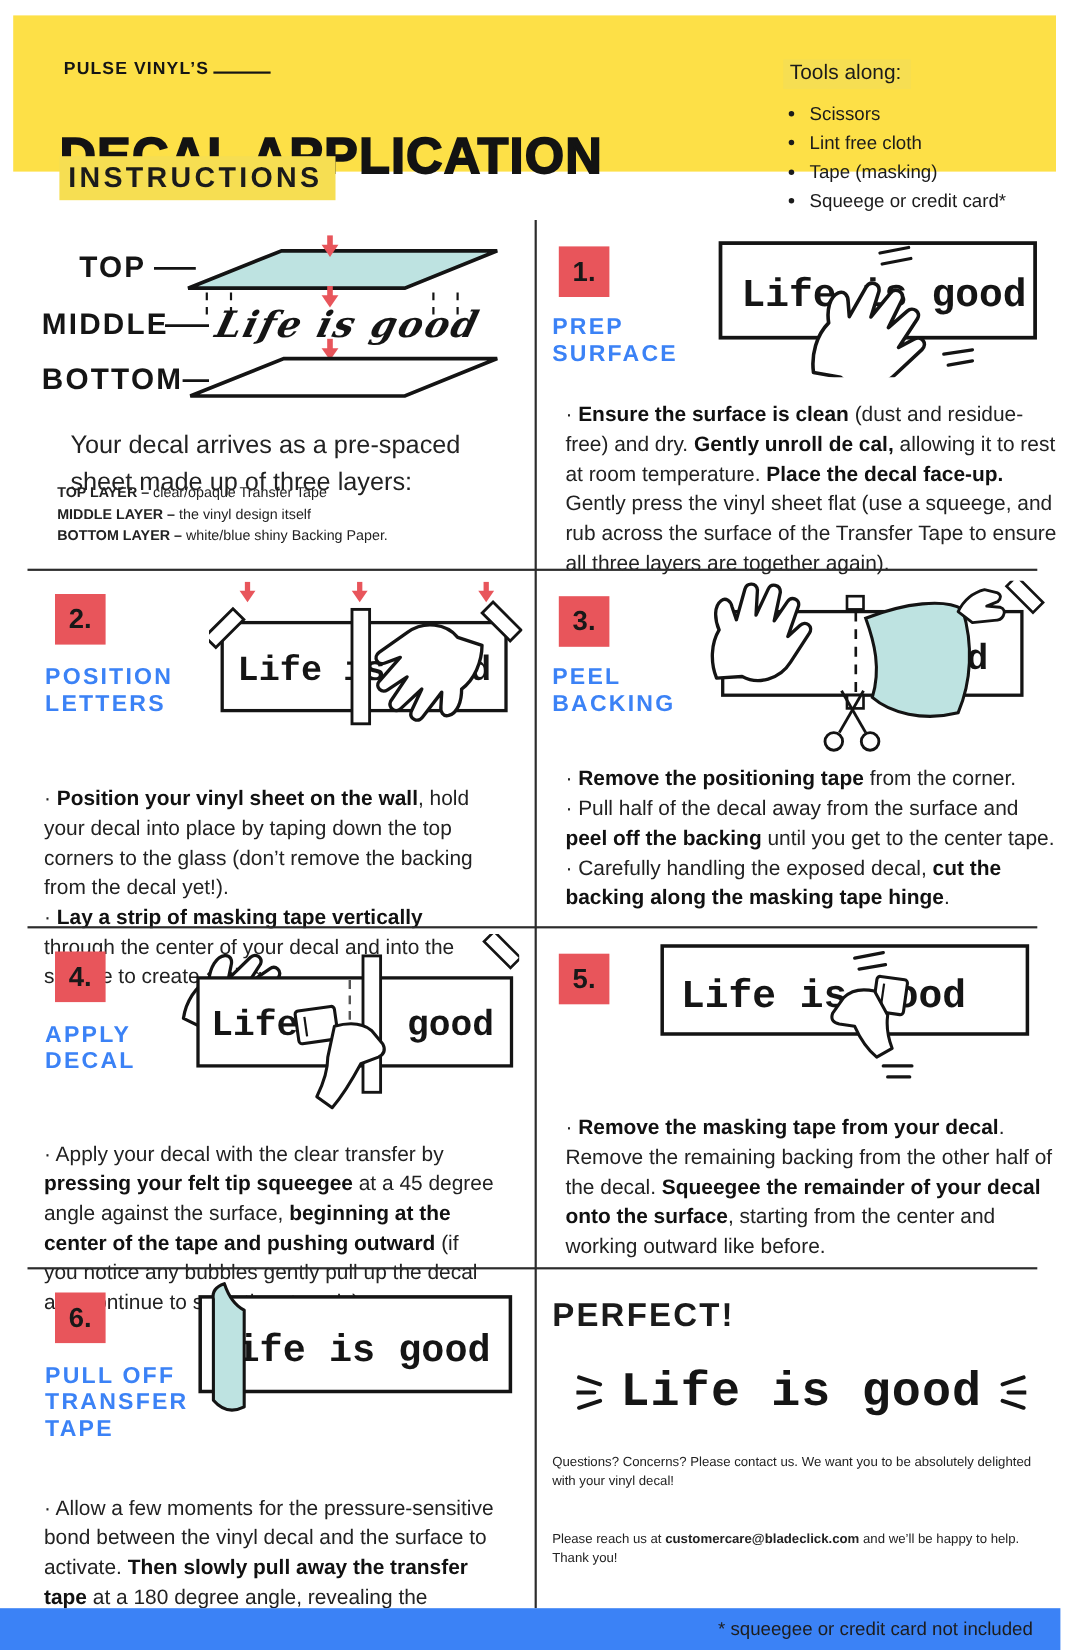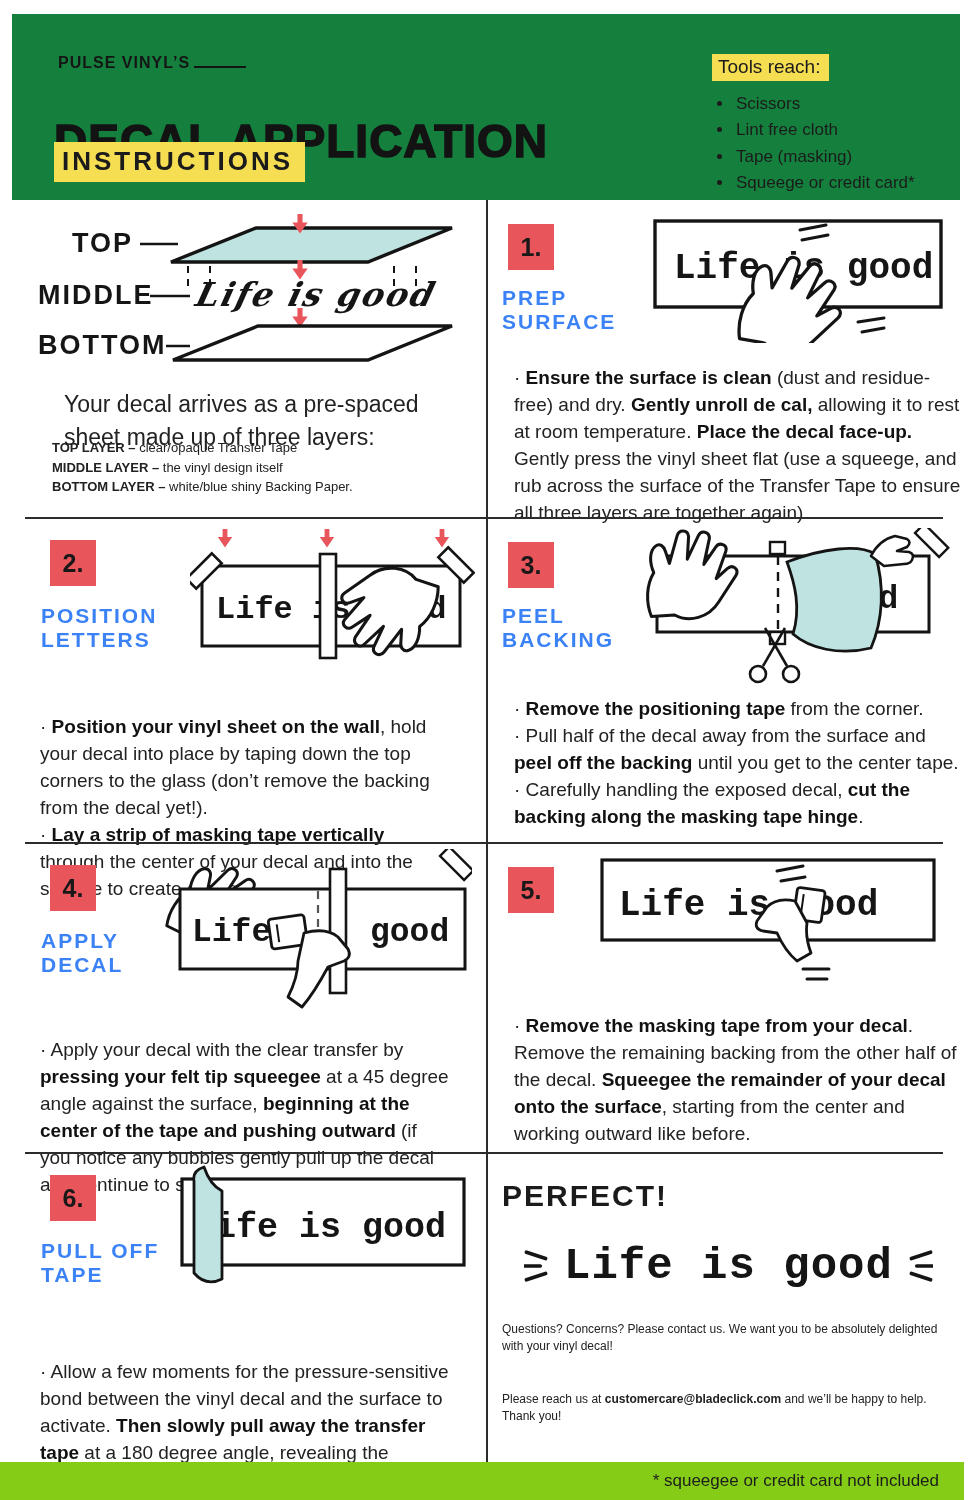--- a/index.html
+++ b/index.html
@@ -1,20 +1,20 @@
 <!DOCTYPE html>
 <html><head>
 <meta charset="utf-8">
 <style>
   html,body{margin:0;padding:0;background:#ffffff;}
   .page{position:relative;width:970px;height:1500px;background:#ffffff;overflow:hidden;
         font-family:"Liberation Sans",sans-serif;color:#1f1f1f;}
 
   
-  .header{position:absolute;left:12px;right:10px;top:14px;height:186px;background:#15803d;}
+  .header{position:absolute;left:12px;right:10px;top:14px;height:142px;background:#fde047;}
   .brand{position:absolute;left:46px;top:40px;font-size:16px;font-weight:bold;
          letter-spacing:1px;color:#151515;}
   .brand-line{display:inline-block;width:52px;border-bottom:2px solid #151515;
               margin-left:4px;vertical-align:baseline;}
   .main-title{position:absolute;left:42px;top:60px;font-size:46px;font-weight:bold;
               letter-spacing:1px;color:#131313;margin-top:40px;-webkit-text-stroke:1.6px #131313;}
   .subtitle{position:absolute;left:42px;top:128px;background:#F6DE52;color:#1b1b1b;
             font-size:26px;font-weight:600;letter-spacing:3px;padding:4px 12px 5px 8px;}
   .tools{position:absolute;left:700px;top:40px;width:250px;}
   .tools-label{display:inline-block;background:#F6DE52;color:#1b1b1b;font-size:19px;
@@ -56,21 +56,21 @@
                  font-weight:bold;letter-spacing:2px;color:#1b1b1b;}
   .perfect-decal{position:absolute;left:0;top:88px;width:100%;display:flex;
                  align-items:center;justify-content:center;gap:16px;}
   .decal-big{font-family:"Liberation Mono",monospace;font-weight:bold;font-size:44px;
              color:#151515;letter-spacing:1px;}
   .perfect-p{position:absolute;margin:0;font-size:12px;line-height:1.42;color:#222;}
   .pp1{left:15px;top:168px;width:455px;}
   .pp2{left:15px;top:238px;width:455px;}
 
   
-  .footer{position:absolute;left:0;right:6px;bottom:0;height:38px;background:#84cc16;
+  .footer{position:absolute;left:0;right:6px;bottom:0;height:38px;background:#3b82f6;
           font-size:17px;color:#1d1d1d;display:flex;align-items:center;
           justify-content:flex-end;padding-right:25px;}
 
   .mono-decal{font-family:"Liberation Mono",monospace;font-weight:bold;}
   svg text{user-select:none;}
 </style>
 </head>
 <body>
 
 <div class="page">
@@ -88,21 +88,21 @@
         <path d="M2,3 L20,9 M0,16 L15,16 M2,29 L20,23" stroke="#151515" stroke-width="3.4" fill="none" stroke-linecap="round"></path>
       </g>
     </defs>
   </svg>
 
   <div class="header">
     <div class="brand"><span>PULSE VINYL’S</span><span class="brand-line"></span></div>
     <div class="main-title">DECAL APPLICATION</div>
     <div class="subtitle">INSTRUCTIONS</div>
     <div class="tools">
-      <span class="tools-label">Tools reach:</span>
+      <span class="tools-label">Tools along:</span>
       <ul class="tools-list">
         <li>Scissors</li>
         <li>Lint free cloth</li>
         <li>Tape (masking)</li>
         <li>Squeege or credit card*</li>
       </ul>
     </div>
   </div>
 
   <div class="content">
@@ -237,20 +237,21 @@
         <path d="M196,44 q-18,-4 -28,6 l-10,14 q-3,8 6,10 l14,2 q8,18 20,28 l14,-8 q-6,-16 -4,-30 Z" fill="#ffffff" stroke="#141414" stroke-width="2.8" stroke-linejoin="round"></path>
         <path d="M204,112 l26,0 M208,122 l20,0" stroke="#141414" stroke-width="3" stroke-linecap="round"></path>
       </svg>
       <p class="body-text" style="top:170px"><span>· </span><b>Remove the masking tape from your decal</b><span>. Remove the remaining backing from the other half of the decal. </span><b>Squeegee the remainder of your decal onto the surface</b><span>, starting from the center and working outward like before.</span></p>
     </div>
 
     <div class="cell lc">
       <div class="badge">6.</div>
       <h2 class="step-title">
         <span>PULL OFF</span>
+        <span>TRANSFER</span>
         <span>TAPE</span>
       </h2>
       <svg class="illus" style="left:152px;top:8px" width="320" height="140" viewBox="0 0 320 140">
         <rect x="30" y="18" width="282" height="86" fill="#ffffff" stroke="#141414" stroke-width="3.2"></rect>
         <text x="42" y="76" font-size="35" font-family="Liberation Mono, monospace" font-weight="bold" fill="#151515">Life is good</text>
         <path d="M52,6 Q40,10 42,20 L42,112 Q54,126 70,118 L70,30 Q58,24 52,6 Z" fill="#BEE3E1" stroke="#141414" stroke-width="2.8" stroke-linejoin="round"></path>
       </svg>
       <p class="body-text" style="top:182px"><span>· Allow a few moments for the pressure-sensitive bond between the vinyl decal and the surface to activate. </span><b>Then slowly pull away the transfer tape</b><span> at a 180 degree angle, revealing the design.</span></p>
     </div>
 

